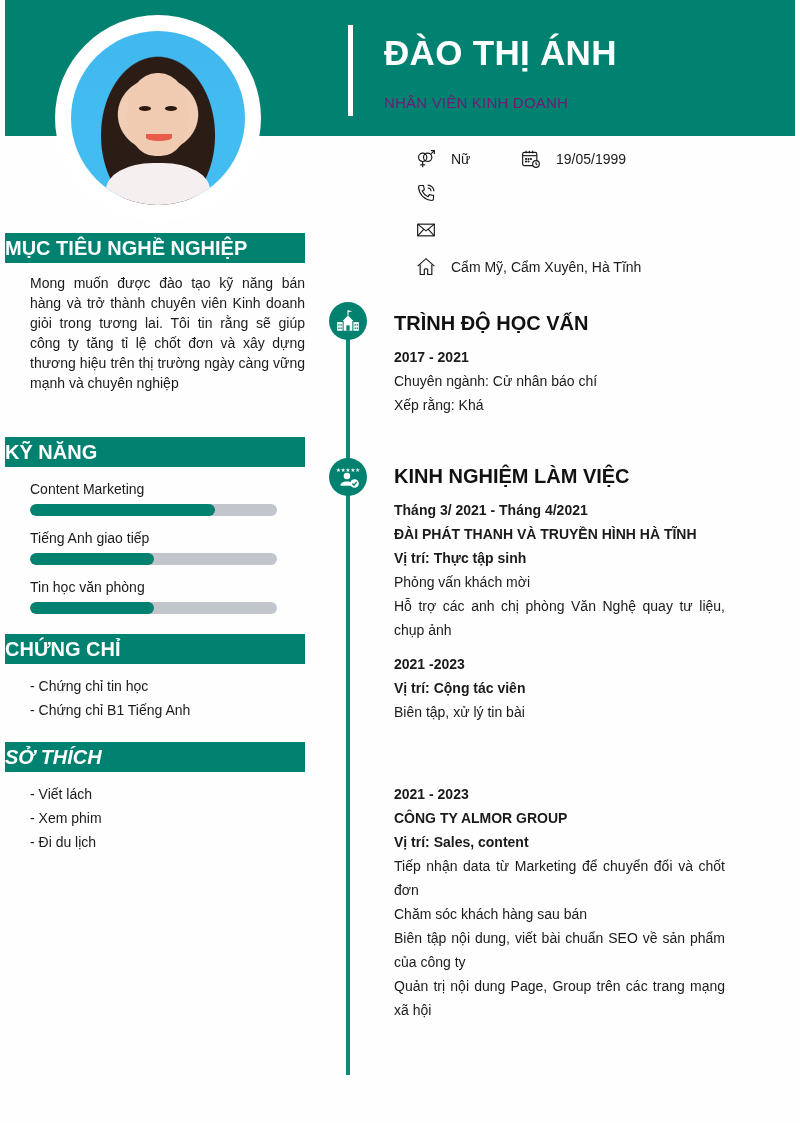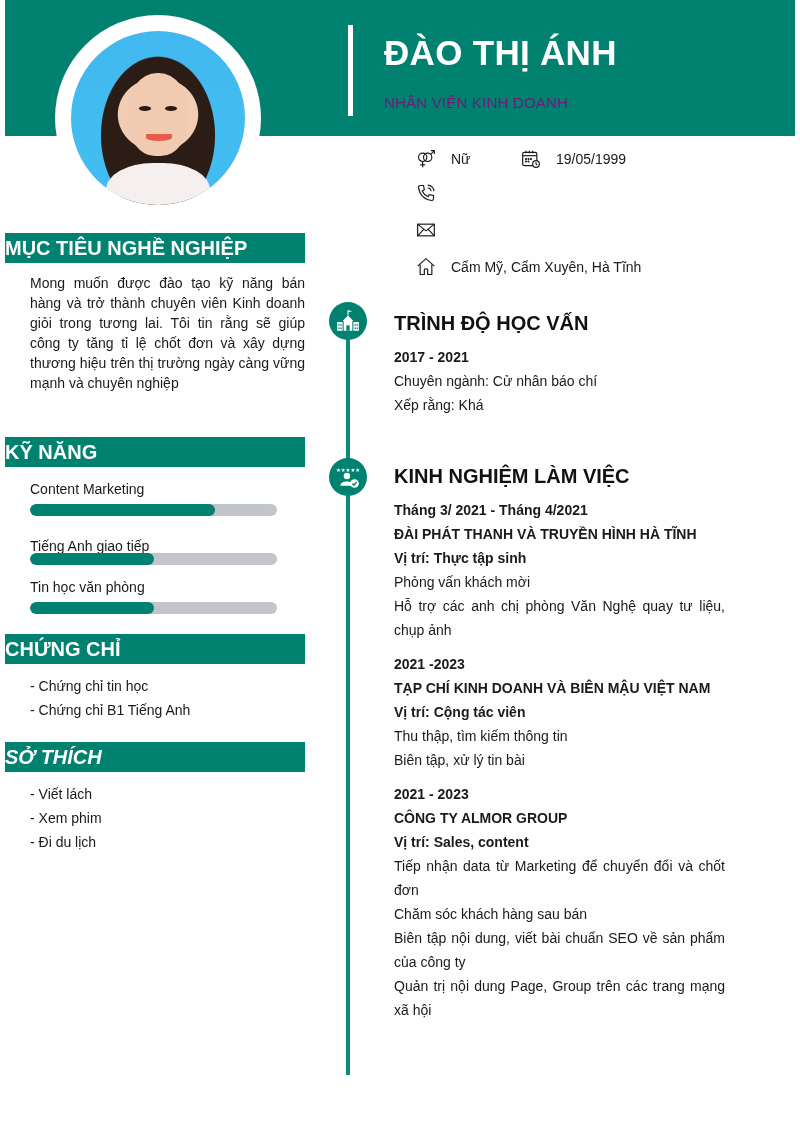--- a/index.html
+++ b/index.html
@@ -126,21 +126,21 @@
 </div>
 
 <div class="sec-head" style="top:233px;">MỤC TIÊU NGHỀ NGHIỆP</div>
 <div class="left-text" style="top:273px;">Mong muốn được đào tạo kỹ năng bán hàng và trở thành chuyên viên Kinh doanh giỏi trong tương lai. Tôi tin rằng sẽ giúp công ty tăng tỉ lệ chốt đơn và xây dựng thương hiệu trên thị trường ngày càng vững mạnh và chuyên nghiệp</div>
 
 <div class="sec-head" style="top:437px;">KỸ NĂNG</div>
 <div class="skill-label" style="top:481px;">Content Marketing</div>
 <div class="skill-track" style="top:504px;">
     <div class="skill-fill" style="width: 75%;"></div>
   </div>
-<div class="skill-label" style="top:530px;margin-top:8px;">Tiếng Anh giao tiếp</div>
+<div class="skill-label" style="top:530px;">Tiếng Anh giao tiếp</div>
 <div class="skill-track" style="top:553px;">
     <div class="skill-fill" style="width: 50%;"></div>
   </div>
 <div class="skill-label" style="top:579px;">Tin học văn phòng</div>
 <div class="skill-track" style="top:602px;">
     <div class="skill-fill" style="width: 50%;"></div>
   </div>
 
 <div class="sec-head" style="top:634px;">CHỨNG CHỈ</div>
 <ul class="list" style="top:674px;">
@@ -197,23 +197,21 @@
 <div class="right-block" style="top:498px;">
   <div class="b">Tháng 3/ 2021 - Tháng 4/2021</div>
   <div class="b">ĐÀI PHÁT THANH VÀ TRUYỀN HÌNH HÀ TĨNH</div>
   <div class="b">Vị trí: Thực tập sinh</div>
   <div class="j">Phỏng vấn khách mời</div>
   <div class="j">Hỗ trợ các anh chị phòng Văn Nghệ quay tư liệu, chụp ảnh</div>
 </div>
 
 <div class="right-block" style="top:652px;">
   <div class="b">2021 -2023</div>
-  <div class="b">TẠP CHÍ KINH DOANH VÀ BIÊN MẬU VIỆT NAM</div>
   <div class="b">Vị trí: Cộng tác viên</div>
-  <div class="j">Thu thập, tìm kiếm thông tin</div>
   <div class="j">Biên tập, xử lý tin bài</div>
 </div>
 
 <div class="right-block" style="top:782px;">
   <div class="b">2021 - 2023</div>
   <div class="b">CÔNG TY ALMOR GROUP</div>
   <div class="b">Vị trí: Sales, content</div>
   <div class="j">Tiếp nhận data từ Marketing để chuyển đổi và chốt đơn</div>
   <div class="j">Chăm sóc khách hàng sau bán</div>
   <div class="j">Biên tập nội dung, viết bài chuẩn SEO về sản phẩm của công ty</div>

